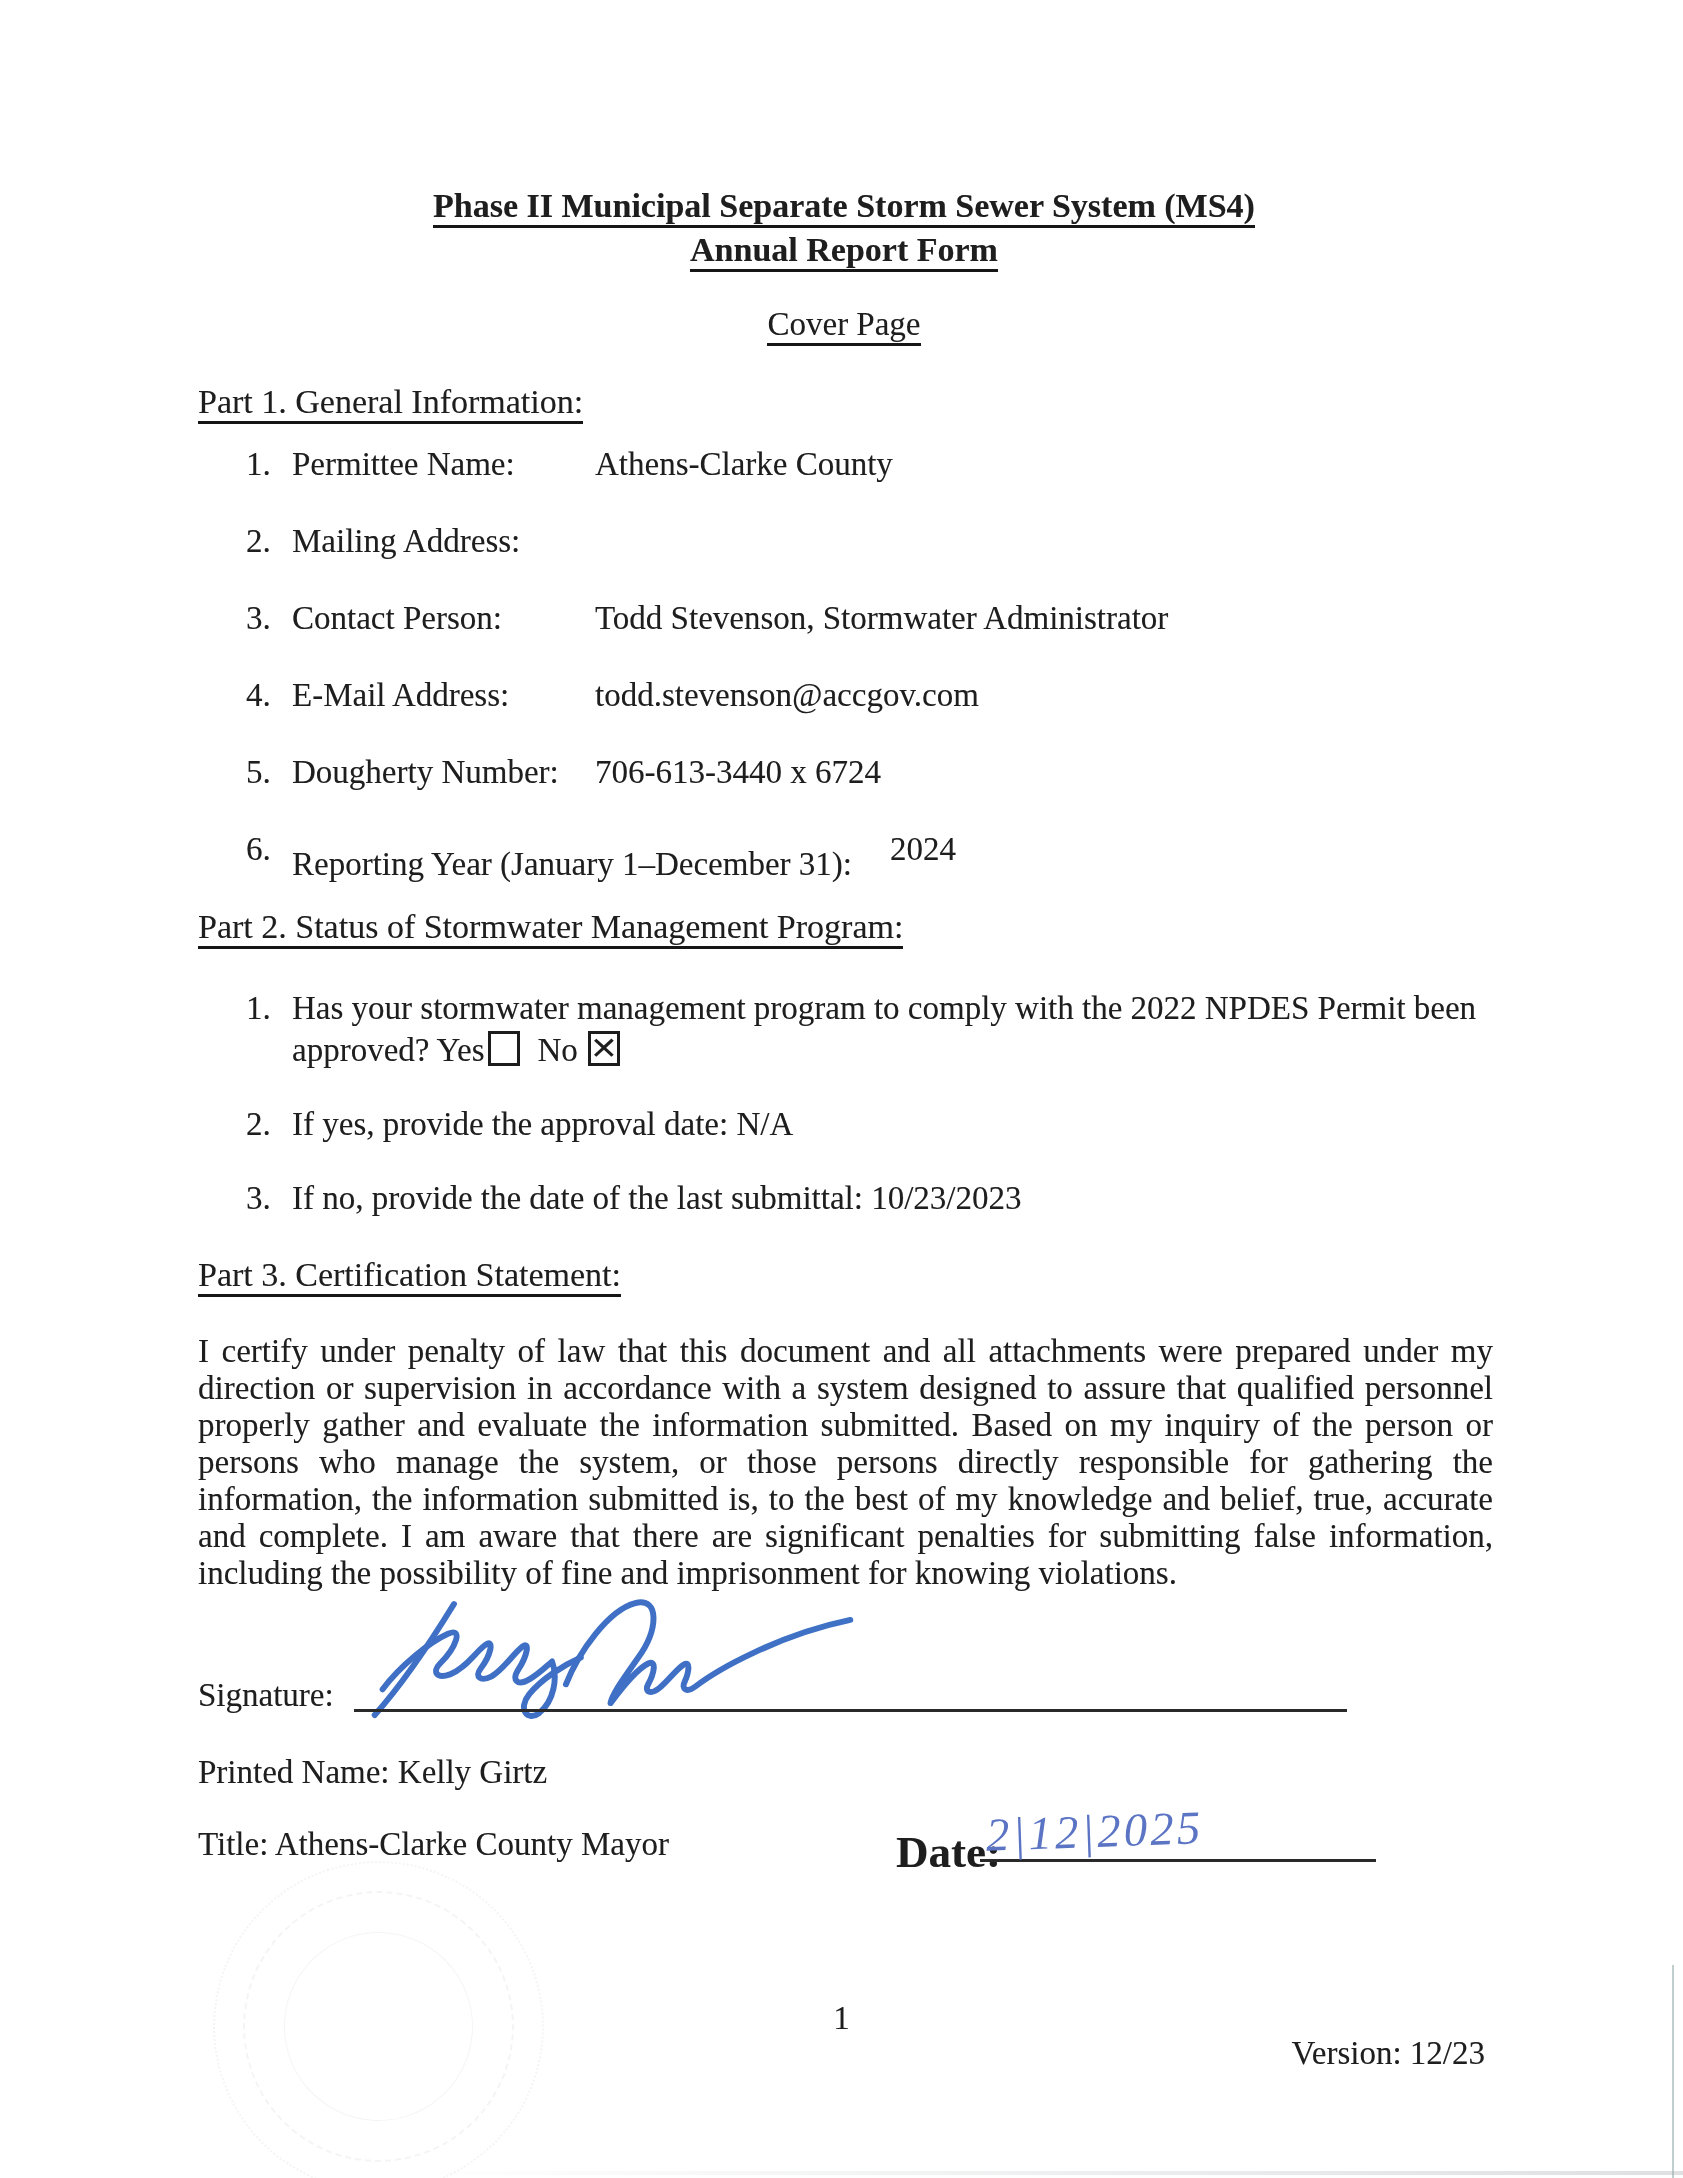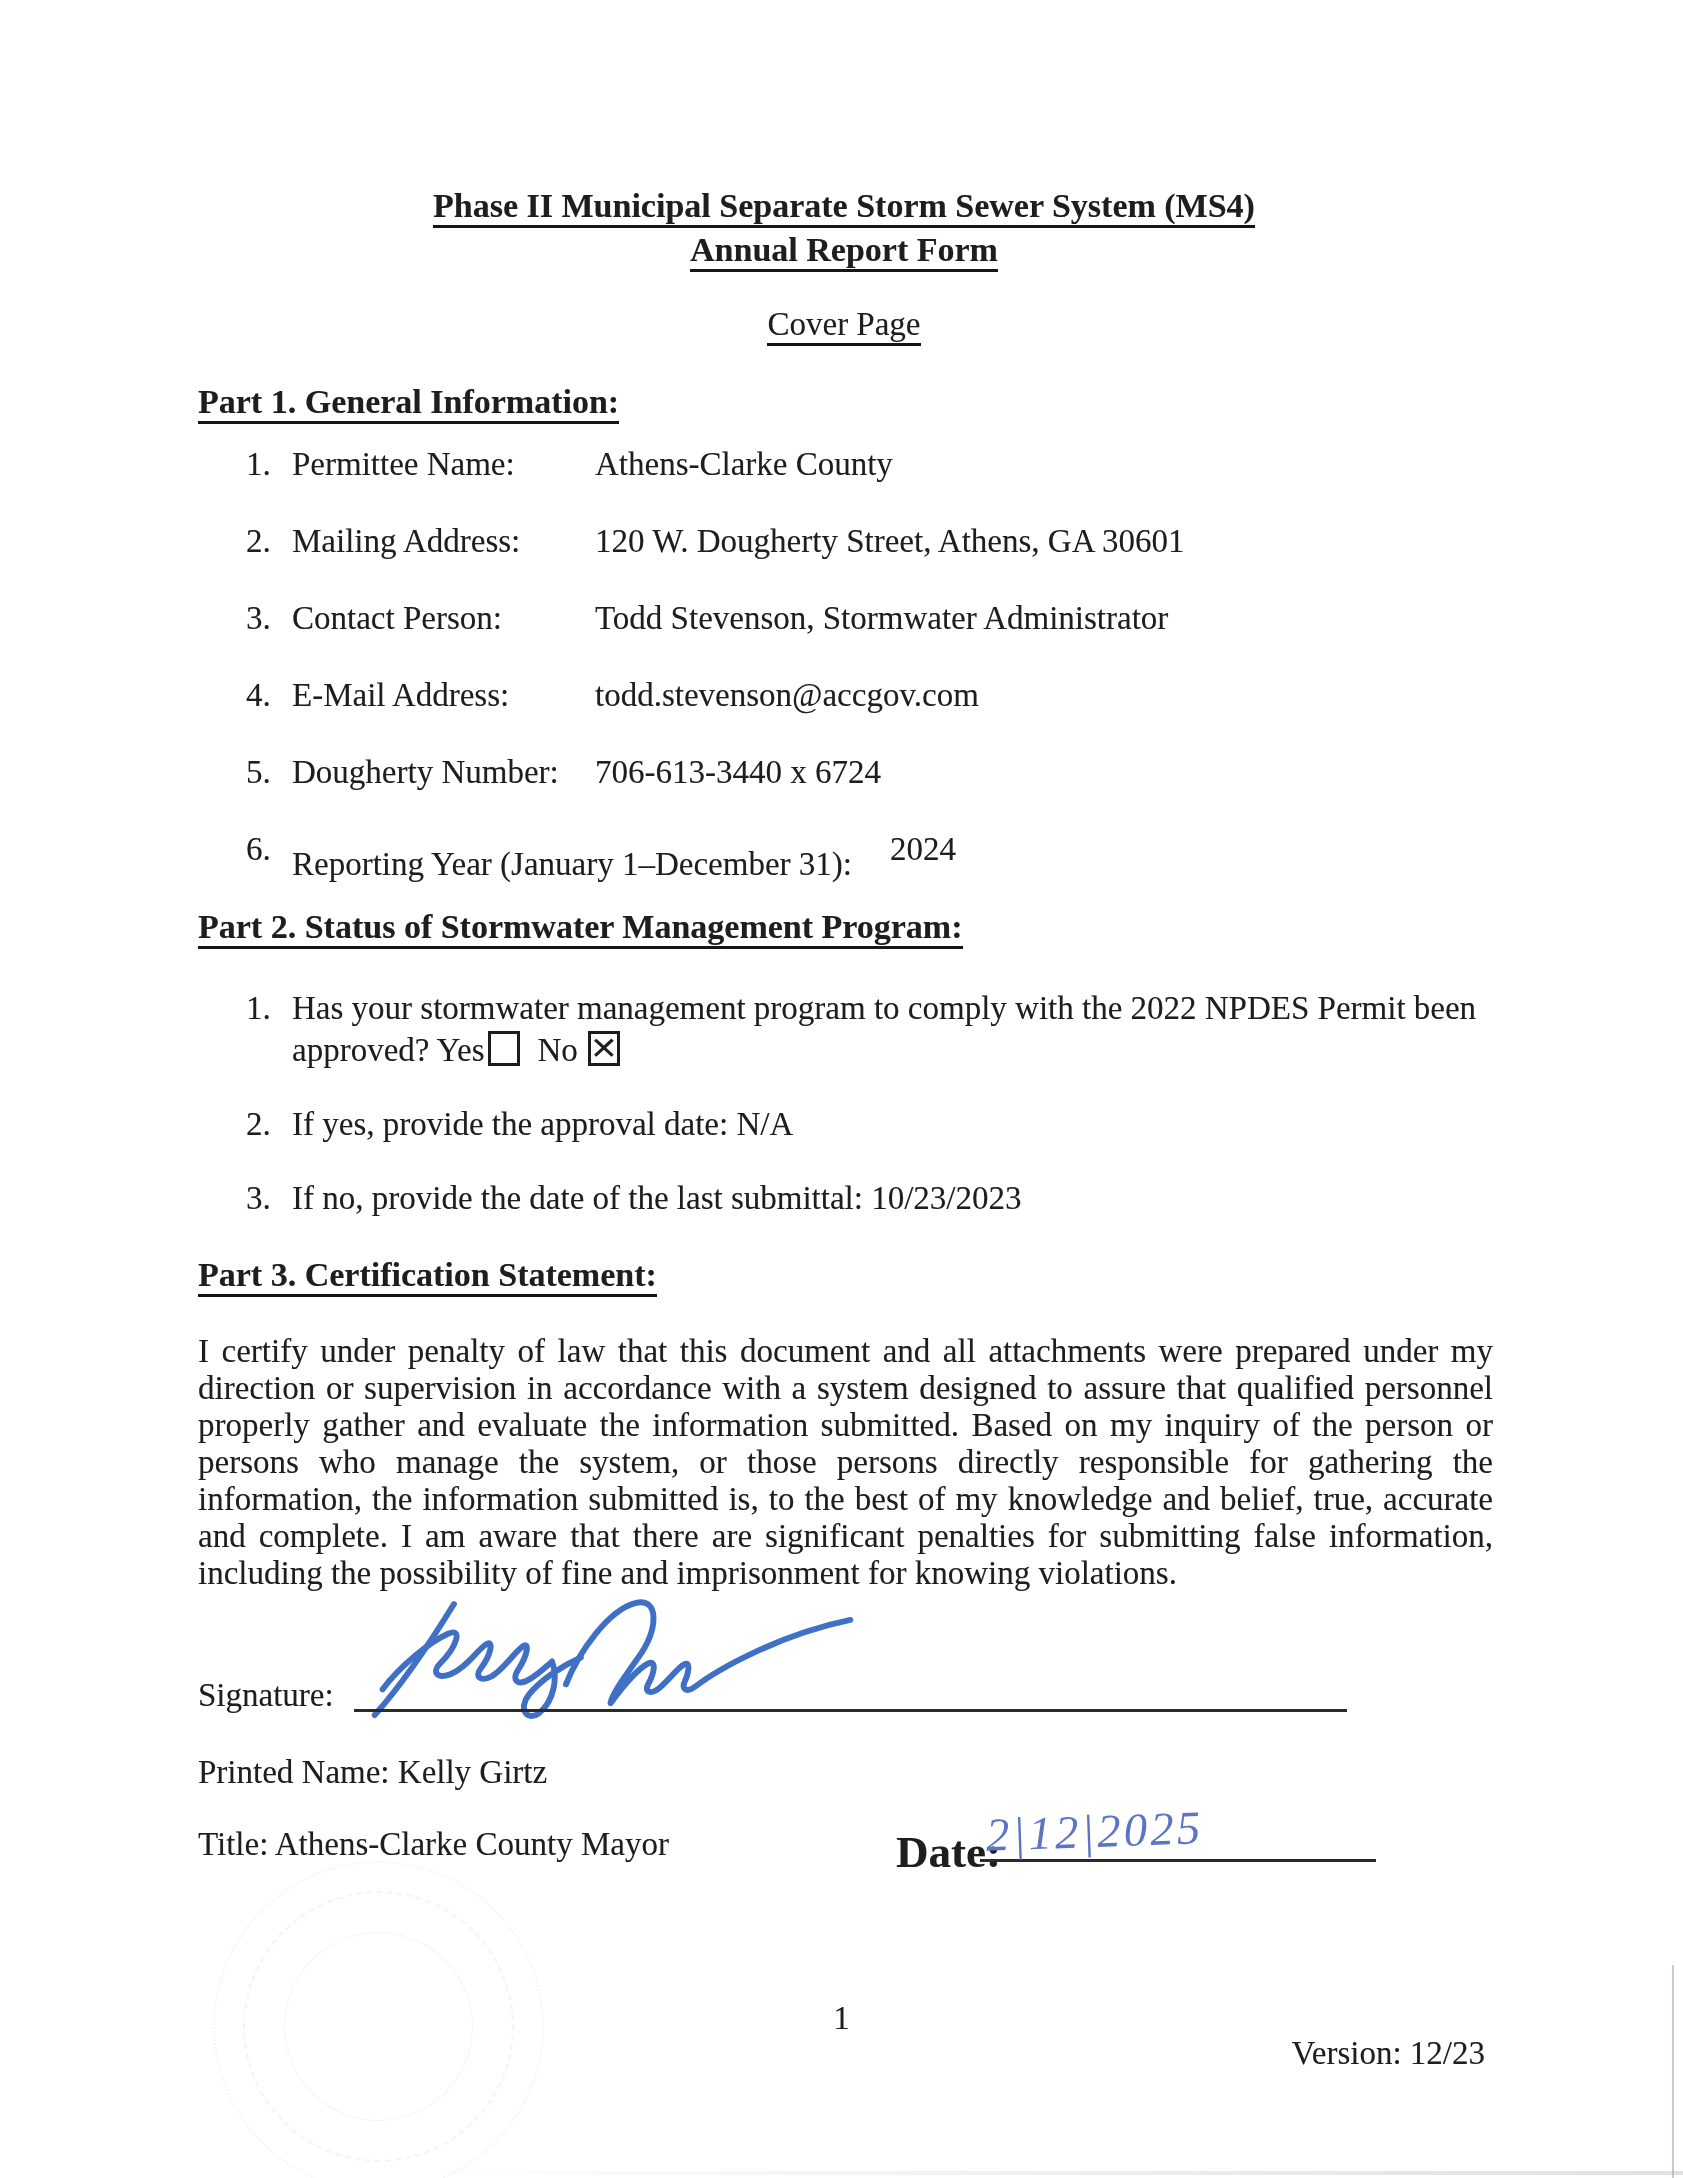--- a/index.html
+++ b/index.html
@@ -14,21 +14,21 @@
     text-shadow:0.2px 0.2px 0.3px rgba(0,0,0,0.30);
   }
   .u{border-bottom:3px solid #161616;padding-bottom:1px;}
   
   .title-block{
     position:absolute;top:184px;left:198px;width:1292px;
     text-align:center;font-size:34px;font-weight:bold;line-height:44px;
   }
   .cover-line{margin-top:30px;font-weight:normal;font-size:33px;}
   
-  .section-heading{font-size:34px;font-weight:bold;line-height:40px;margin:0;}
+  .section-heading{font-size:34px;font-weight:normal;line-height:40px;margin:0;}
   
   .part1{position:absolute;top:382px;left:198px;width:1292px;font-size:33px;}
   .gi-rows{margin-top:22px;}
   .gi-row{display:flex;margin-left:48px;line-height:40px;margin-bottom:37px;}
   .gi-num{width:46px;flex:none;}
   .gi-label{width:303px;flex:none;}
   .gi-row.wide .gi-label{width:auto;margin-top:15px;}
   .gi-row.wide .gi-value{margin-left:38px;}
   
   .part2{position:absolute;top:907px;left:198px;width:1292px;font-size:33px;}
@@ -101,21 +101,20 @@
     <h2 class="section-heading"><span class="u">Part 1. General Information:</span></h2>
     <div class="gi-rows">
       <div class="gi-row">
         <span class="gi-num">1.</span>
         <span class="gi-label">Permittee Name:</span>
         <span class="gi-value">Athens-Clarke County</span>
       </div>
       <div class="gi-row">
         <span class="gi-num">2.</span>
         <span class="gi-label">Mailing Address:</span>
-        <span class="gi-value">120 W. Dougherty Street, Athens, GA 30601</span>
       </div>
       <div class="gi-row">
         <span class="gi-num">3.</span>
         <span class="gi-label">Contact Person:</span>
         <span class="gi-value">Todd Stevenson, Stormwater Administrator</span>
       </div>
       <div class="gi-row">
         <span class="gi-num">4.</span>
         <span class="gi-label">E-Mail Address:</span>
         <span class="gi-value">todd.stevenson@accgov.com</span>

